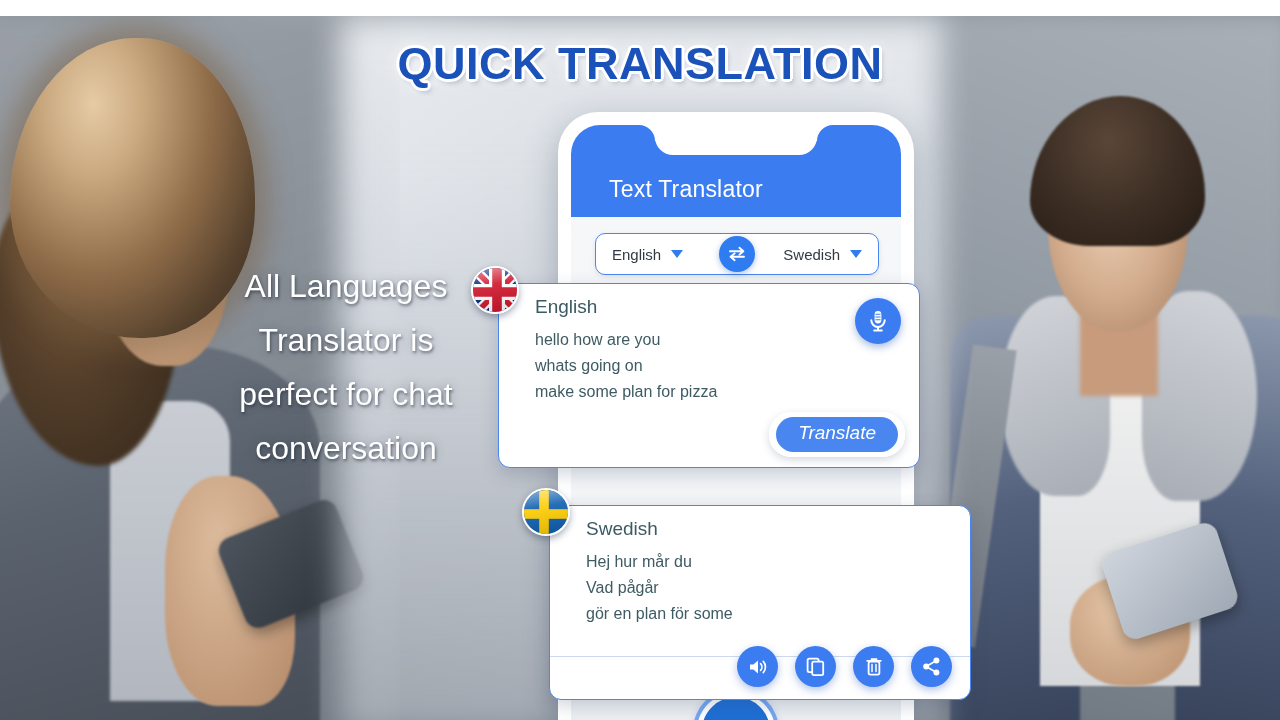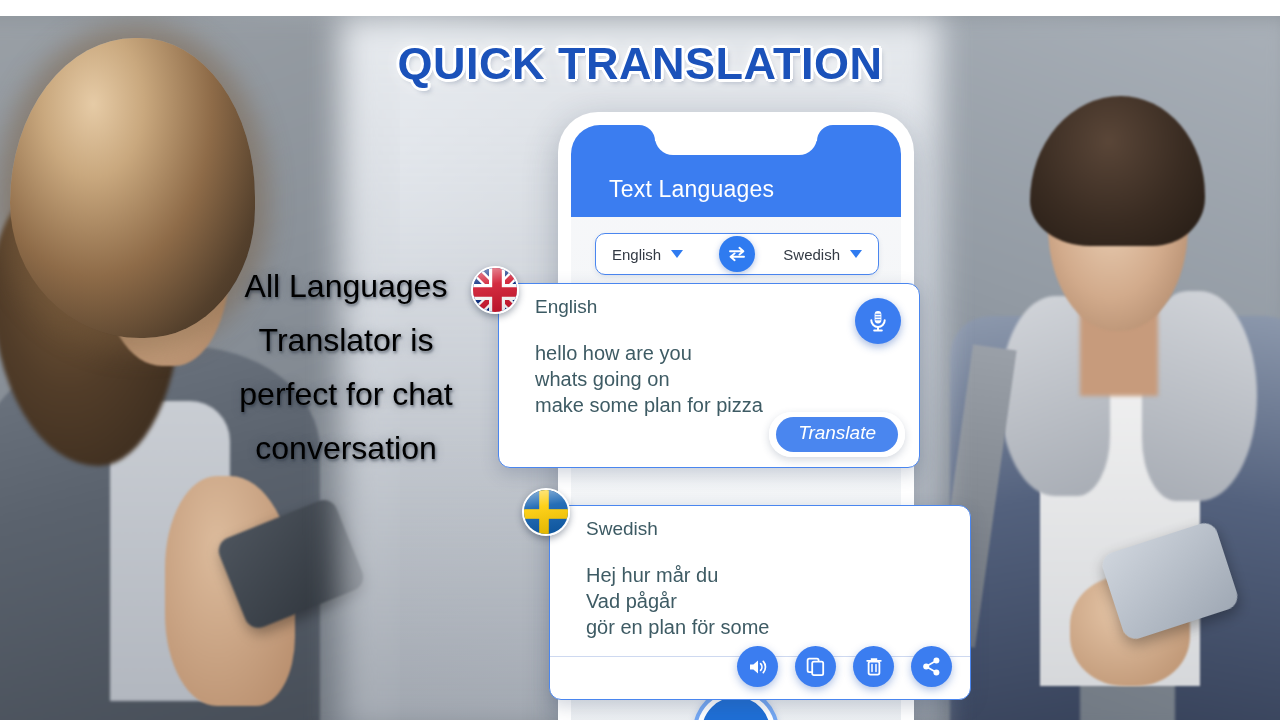--- a/index.html
+++ b/index.html
@@ -186,21 +186,21 @@
       -2px  2px 0 #ffffff,  2px  2px 0 #ffffff,
       -3px 0 0 #ffffff, 3px 0 0 #ffffff, 0 -3px 0 #ffffff, 0 3px 0 #ffffff,
        0 0 16px rgba(255,255,255,.95),
        3px 4px 5px rgba(40,60,100,.35);
   }
 
   
   .tagline {
     position:absolute; left: 196px; top: 243px; width: 300px;
     text-align:center;
-    color:#000000;
+    color:#ffffff;
     font-size: 32px;
     line-height: 54px;
     font-family: "Liberation Sans", sans-serif;
     text-shadow: 1px 2px 3px rgba(30,40,55,.55), 0 0 10px rgba(60,70,85,.35);
     white-space: pre-line;
   }
 
   
   .phone {
     position:absolute; left: 558px; top: 96px;
@@ -287,22 +287,22 @@
     left: 549px; top: 489px;
     width: 422px; height: 195px;
     z-index: 6;
   }
   .card-lang-label {
     position:absolute; left: 36px; top: 12px;
     font-size: 19px; color: #3c5a63;
     font-family:"Liberation Sans", sans-serif;
   }
   .card-lines {
-    position:absolute; left: 36px; top: 56px;
-    font-size: 20px; color:#3e5b64; line-height: 26px;
+    position:absolute; left: 36px; top: 43px;
+    font-size: 16px; color:#3e5b64; line-height: 26px;
     white-space: pre-line;
   }
 
   .flag {
     position:absolute; left: -28px; top: -18px;
     width: 48px; height: 48px; border-radius: 50%;
     overflow:hidden;
     border: 2px solid #ffffff;
     box-shadow: 0 3px 7px rgba(30,45,70,.4);
     z-index: 8;
@@ -411,21 +411,21 @@
   <div class="tagline">All Languages
 Translator is
 perfect for chat
 conversation</div>
 
   <div class="phone">
     <div class="phone-screen">
 
       <div class="phone-header">
         <div class="notch"></div>
-        <div class="header-title">Text Languages</div>
+        <div class="header-title">Text Translator</div>
       </div>
 
       <div class="lang-bar">
         <div class="lang-select">
           <span>English</span>
           <span class="caret"></span>
         </div>
         <div class="swap-btn">
           <svg width="20" height="16" viewBox="0 0 20 16">
             <path d="M3 5.2h12.2M12.4 1.8 16.4 5.2 12.4 8.6" fill="none" stroke="#ffffff" stroke-width="1.9" stroke-linecap="round" stroke-linejoin="round"></path>

